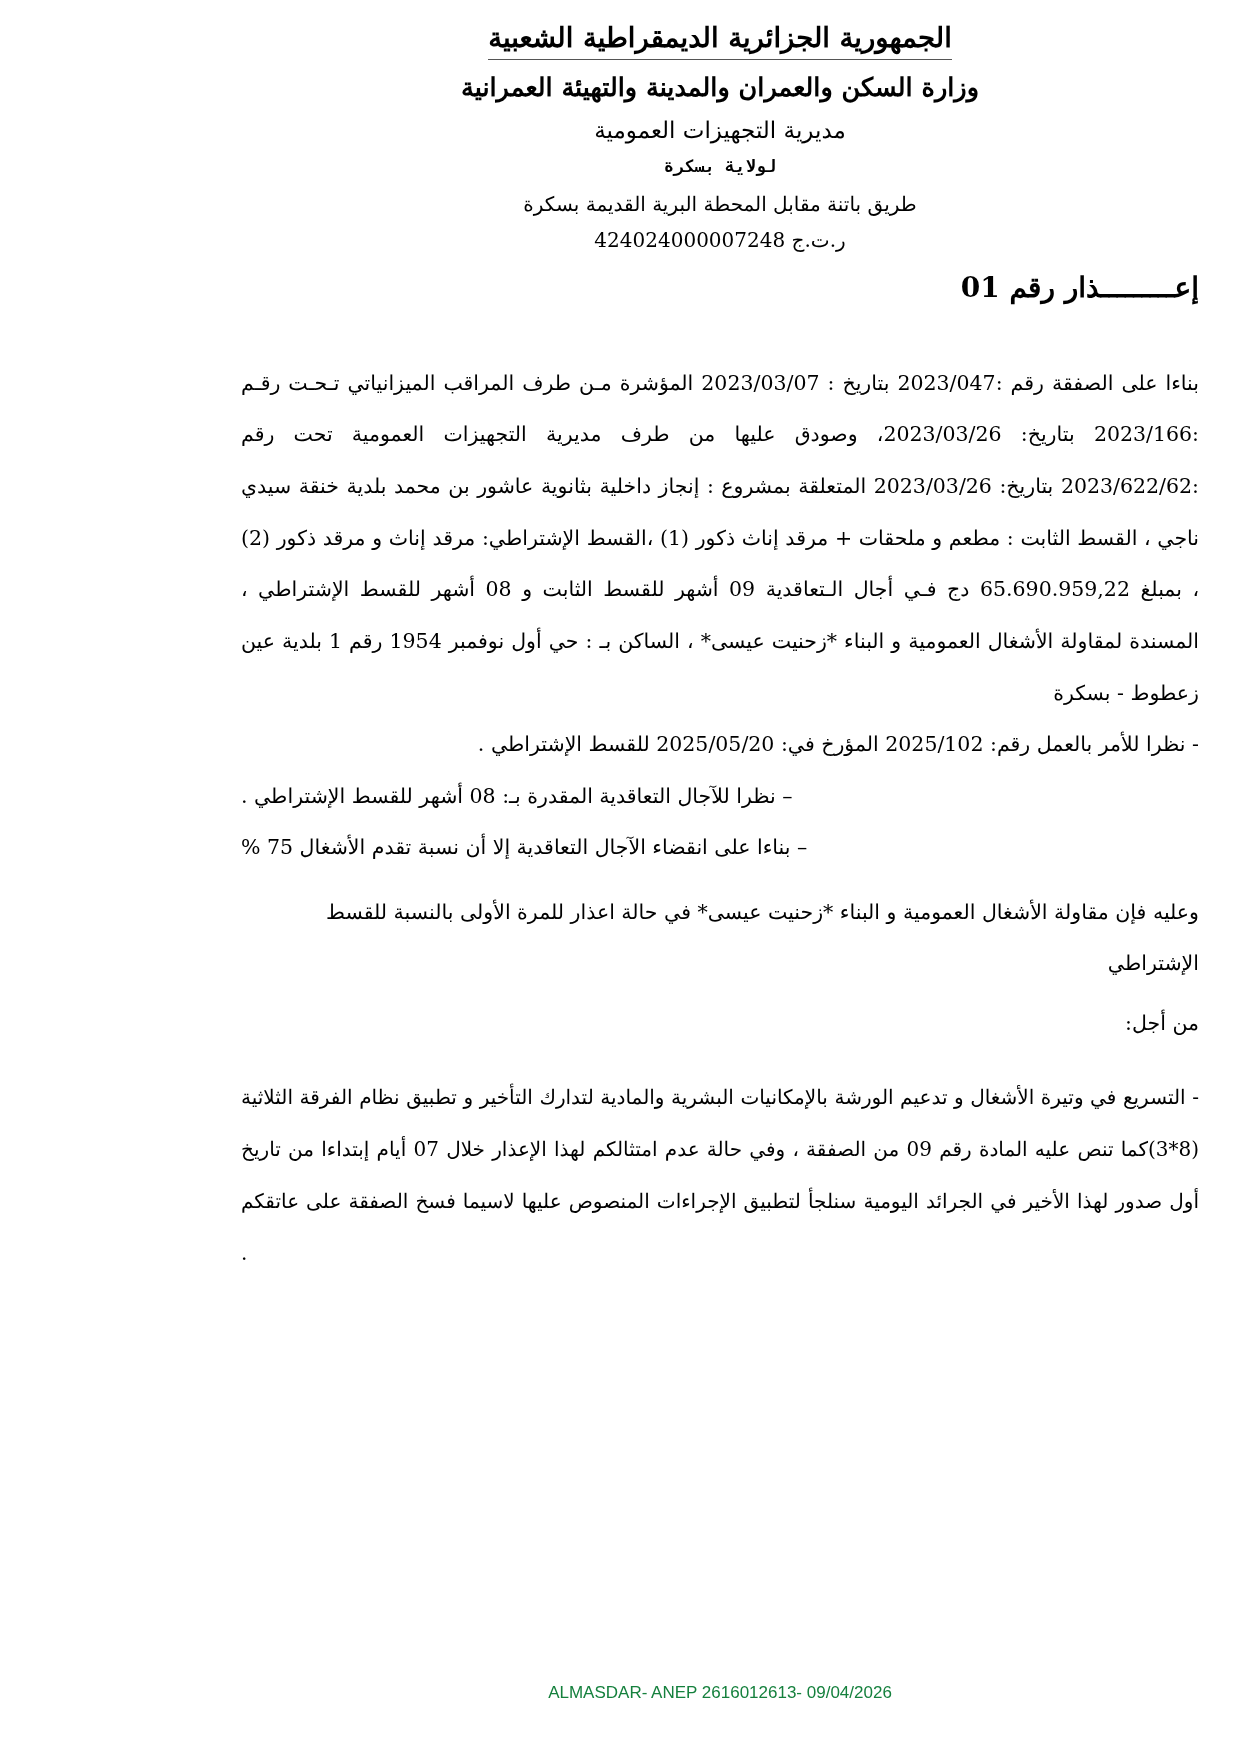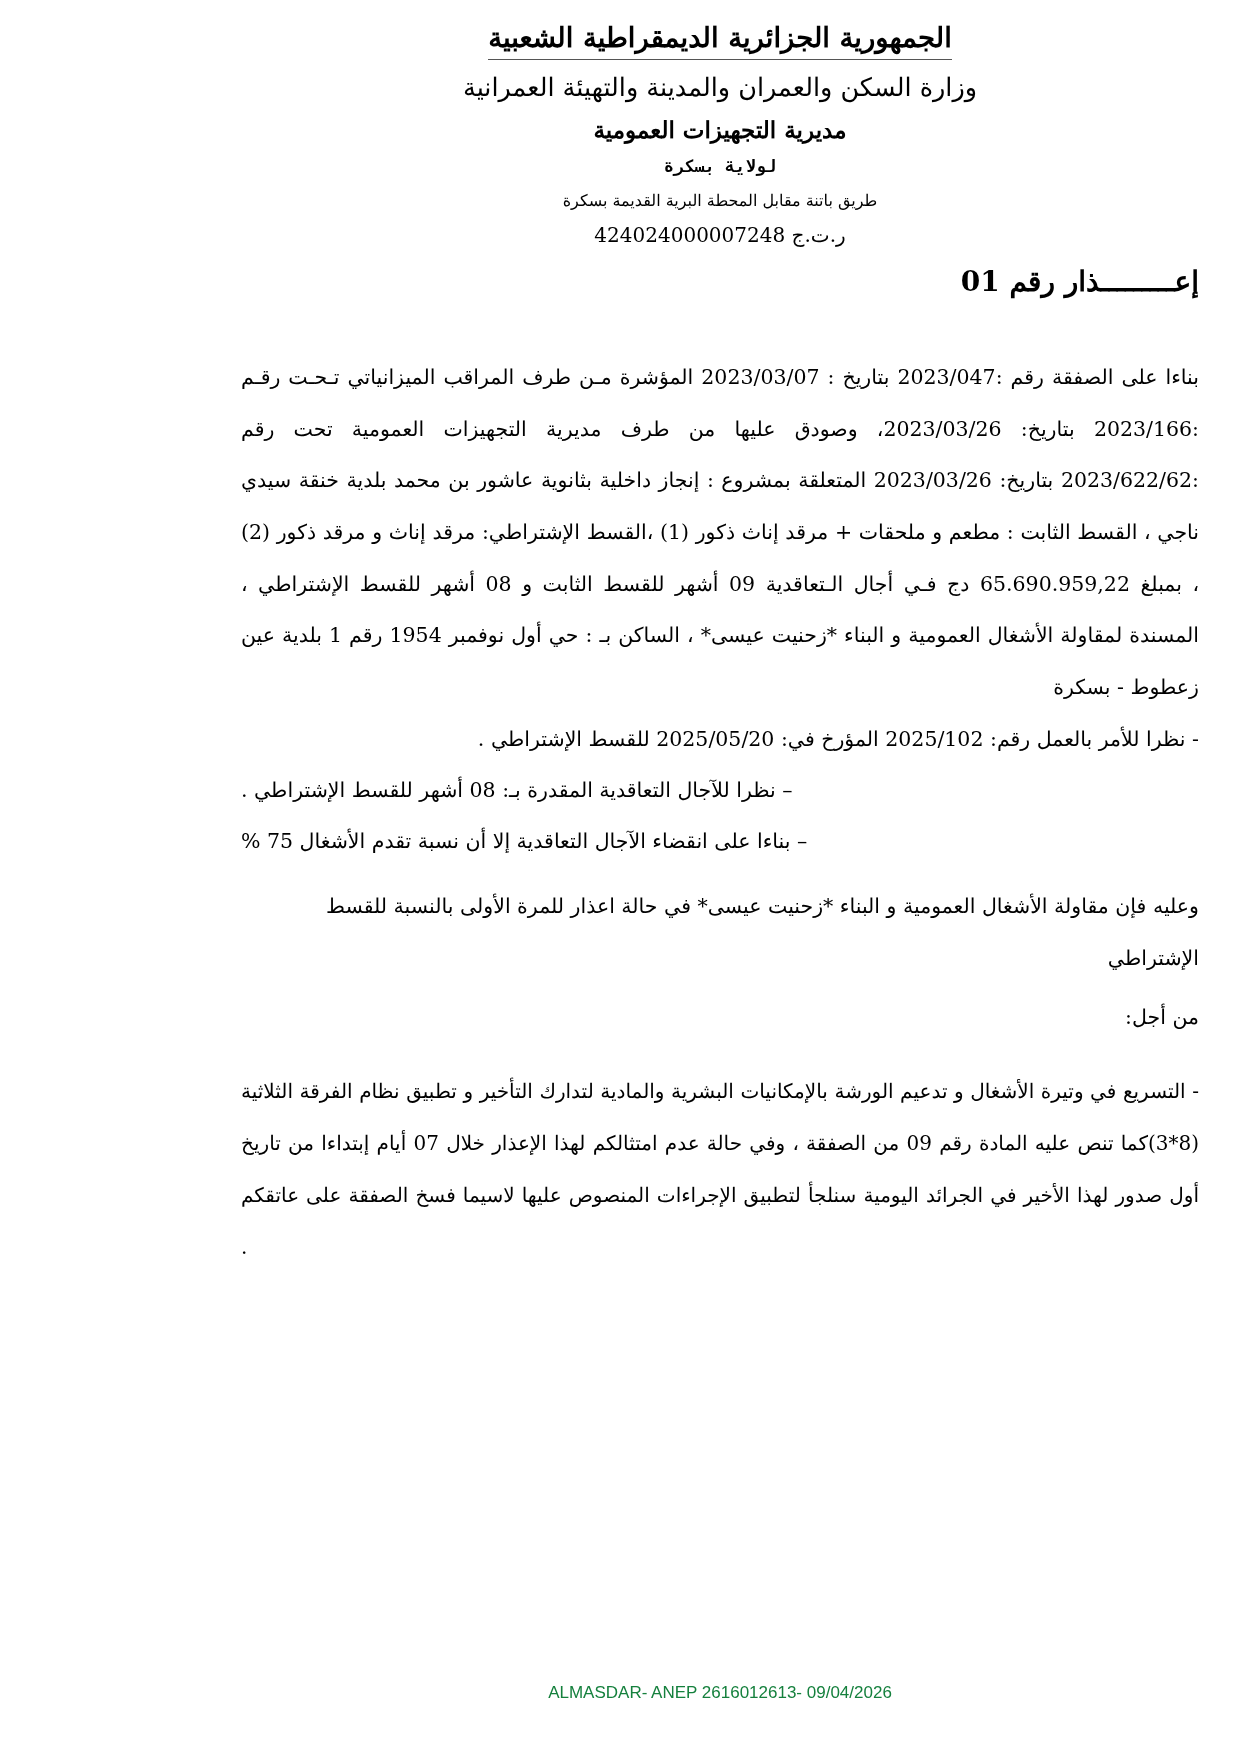--- a/index.html
+++ b/index.html
@@ -37,36 +37,36 @@
   }
   .hdr-line.l1 {
     font-size: 27.5px;
     font-weight: 700;
     display: inline-block;
     border-bottom: 1.4px solid #555;
     padding-bottom: 2px;
   }
   .hdr-line.l2 {
     font-size: 25.5px;
-    font-weight: 400;
+    font-weight: 700;
     margin-top: 9px;
   }
   .hdr-line.l3 {
     font-size: 23px;
-    font-weight: 700;
+    font-weight: 400;
     margin-top: 9px;
   }
   .hdr-line.l4 {
     font-size: 17px;
     font-weight: 700;
     margin-top: 9px;
     font-family: Liberation Mono, monospace;
   }
   .hdr-line.l5 {
-    font-size: 16px;
+    font-size: 20px;
     font-weight: 400;
     margin-top: 10px;
   }
   .hdr-line.l6 {
     font-size: 20px;
     font-weight: 400;
     margin-top: 8px;
   }
   .doc-title {
     text-align: right;

